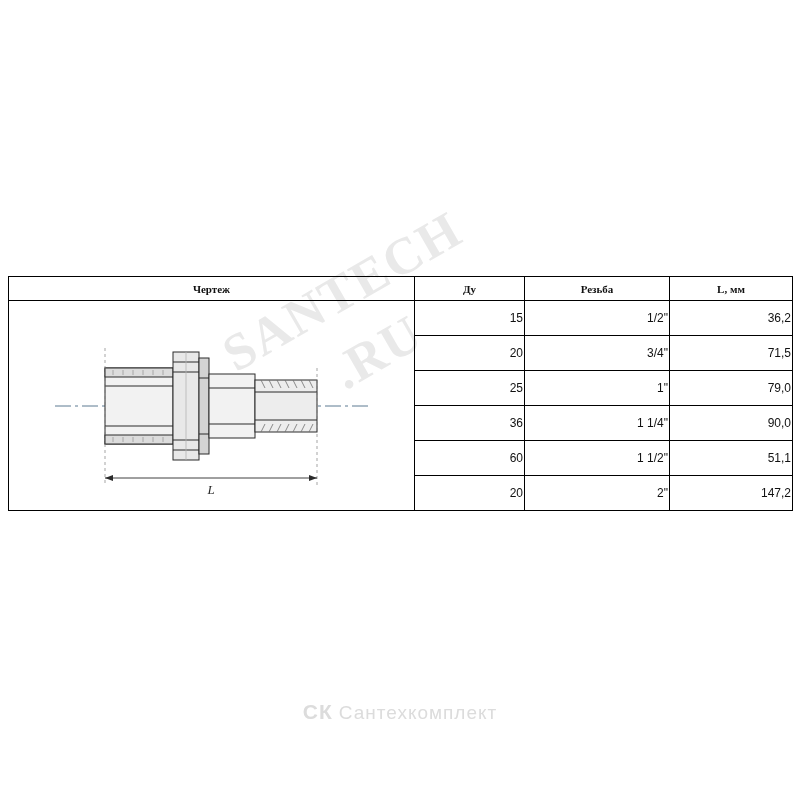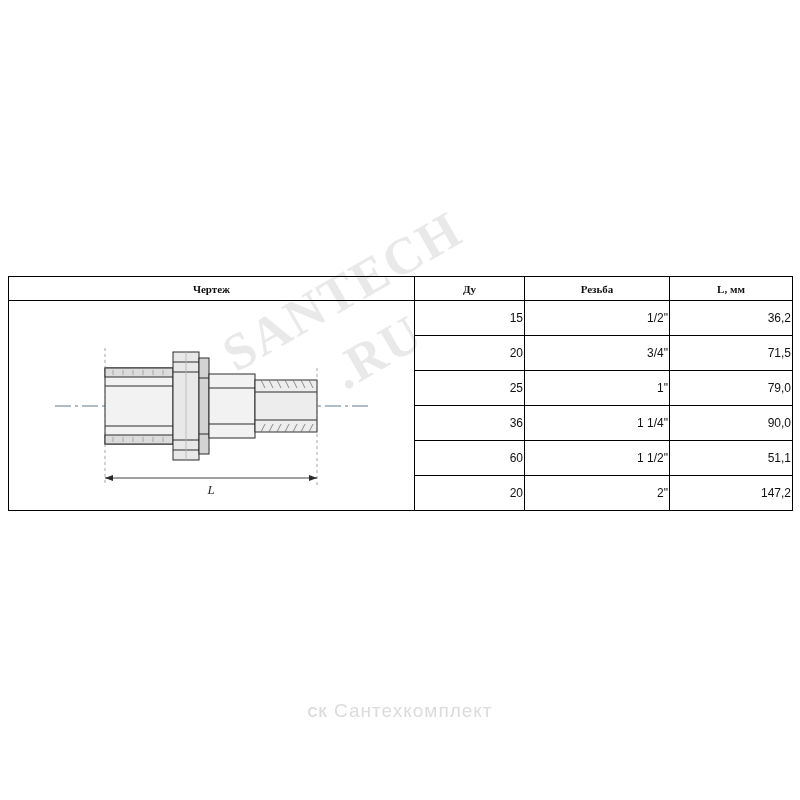--- a/index.html
+++ b/index.html
@@ -48,21 +48,21 @@
     color: #dcdcdc;
     font-family: "Liberation Sans", sans-serif;
     font-size: 19px;
     letter-spacing: 1px;
     z-index: 0;
     pointer-events: none;
     user-select: none;
   }
   #watermark-logo .logo-mark {
     font-weight: bold;
-    font-size: 14px;
+    font-size: 21px;
     margin-right: 6px;
     color: #dcdcdc;
   }
 
   
   #figure-block {
     position: absolute;
     left: 8px;
     top: 276px;
     width: 784px;

